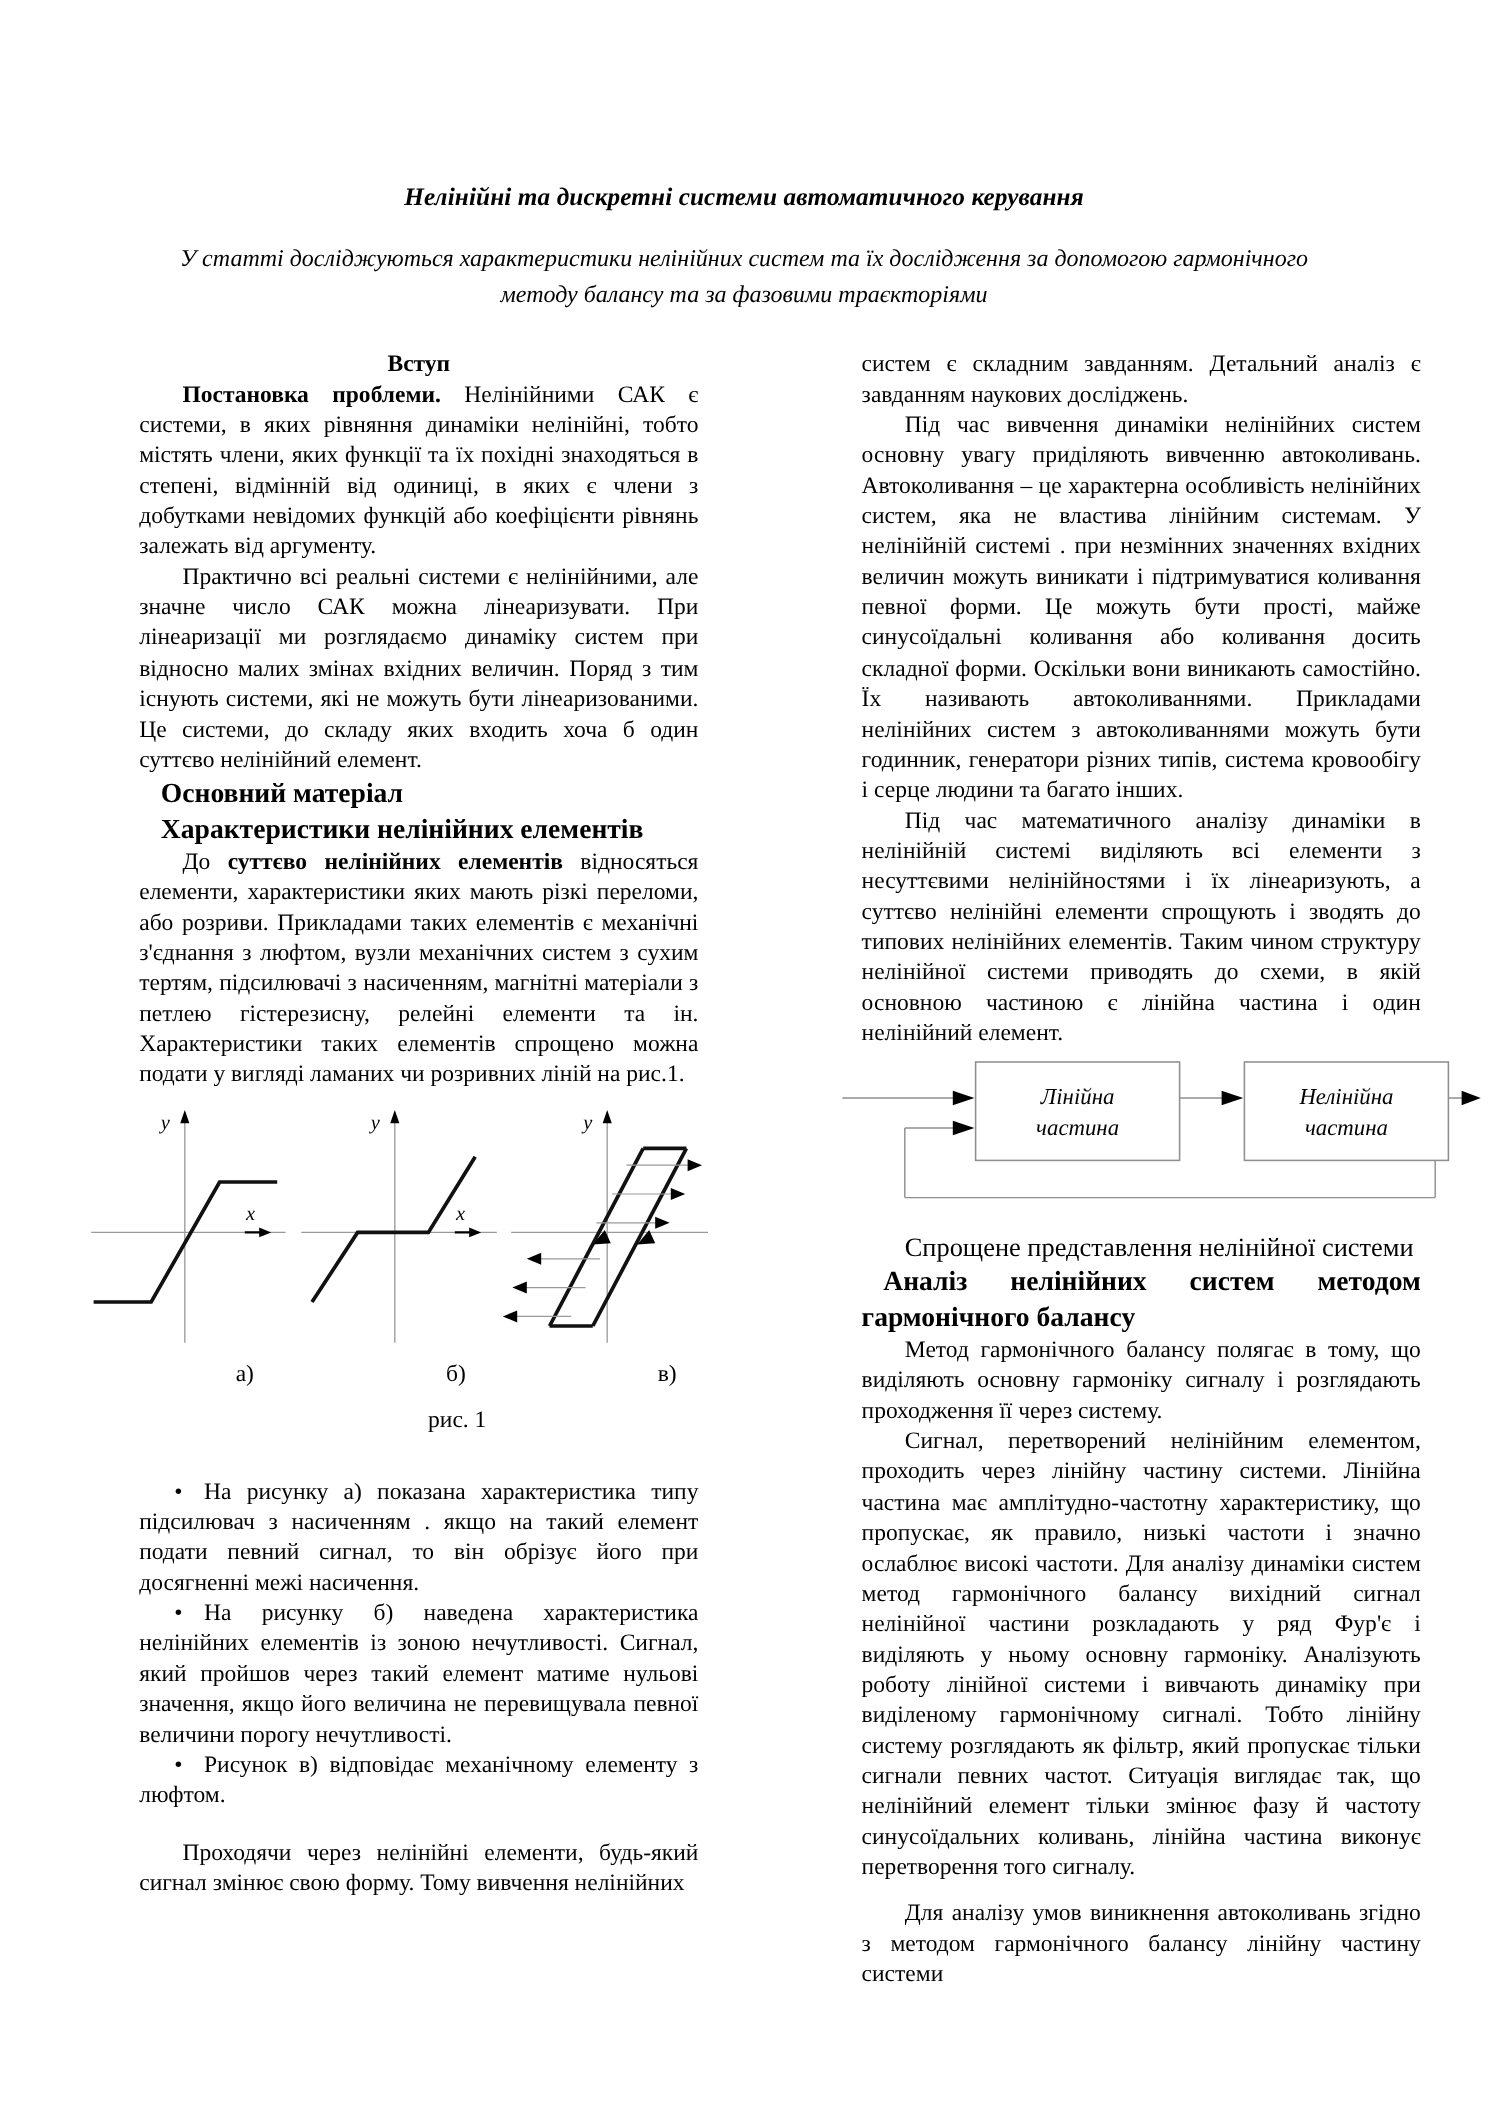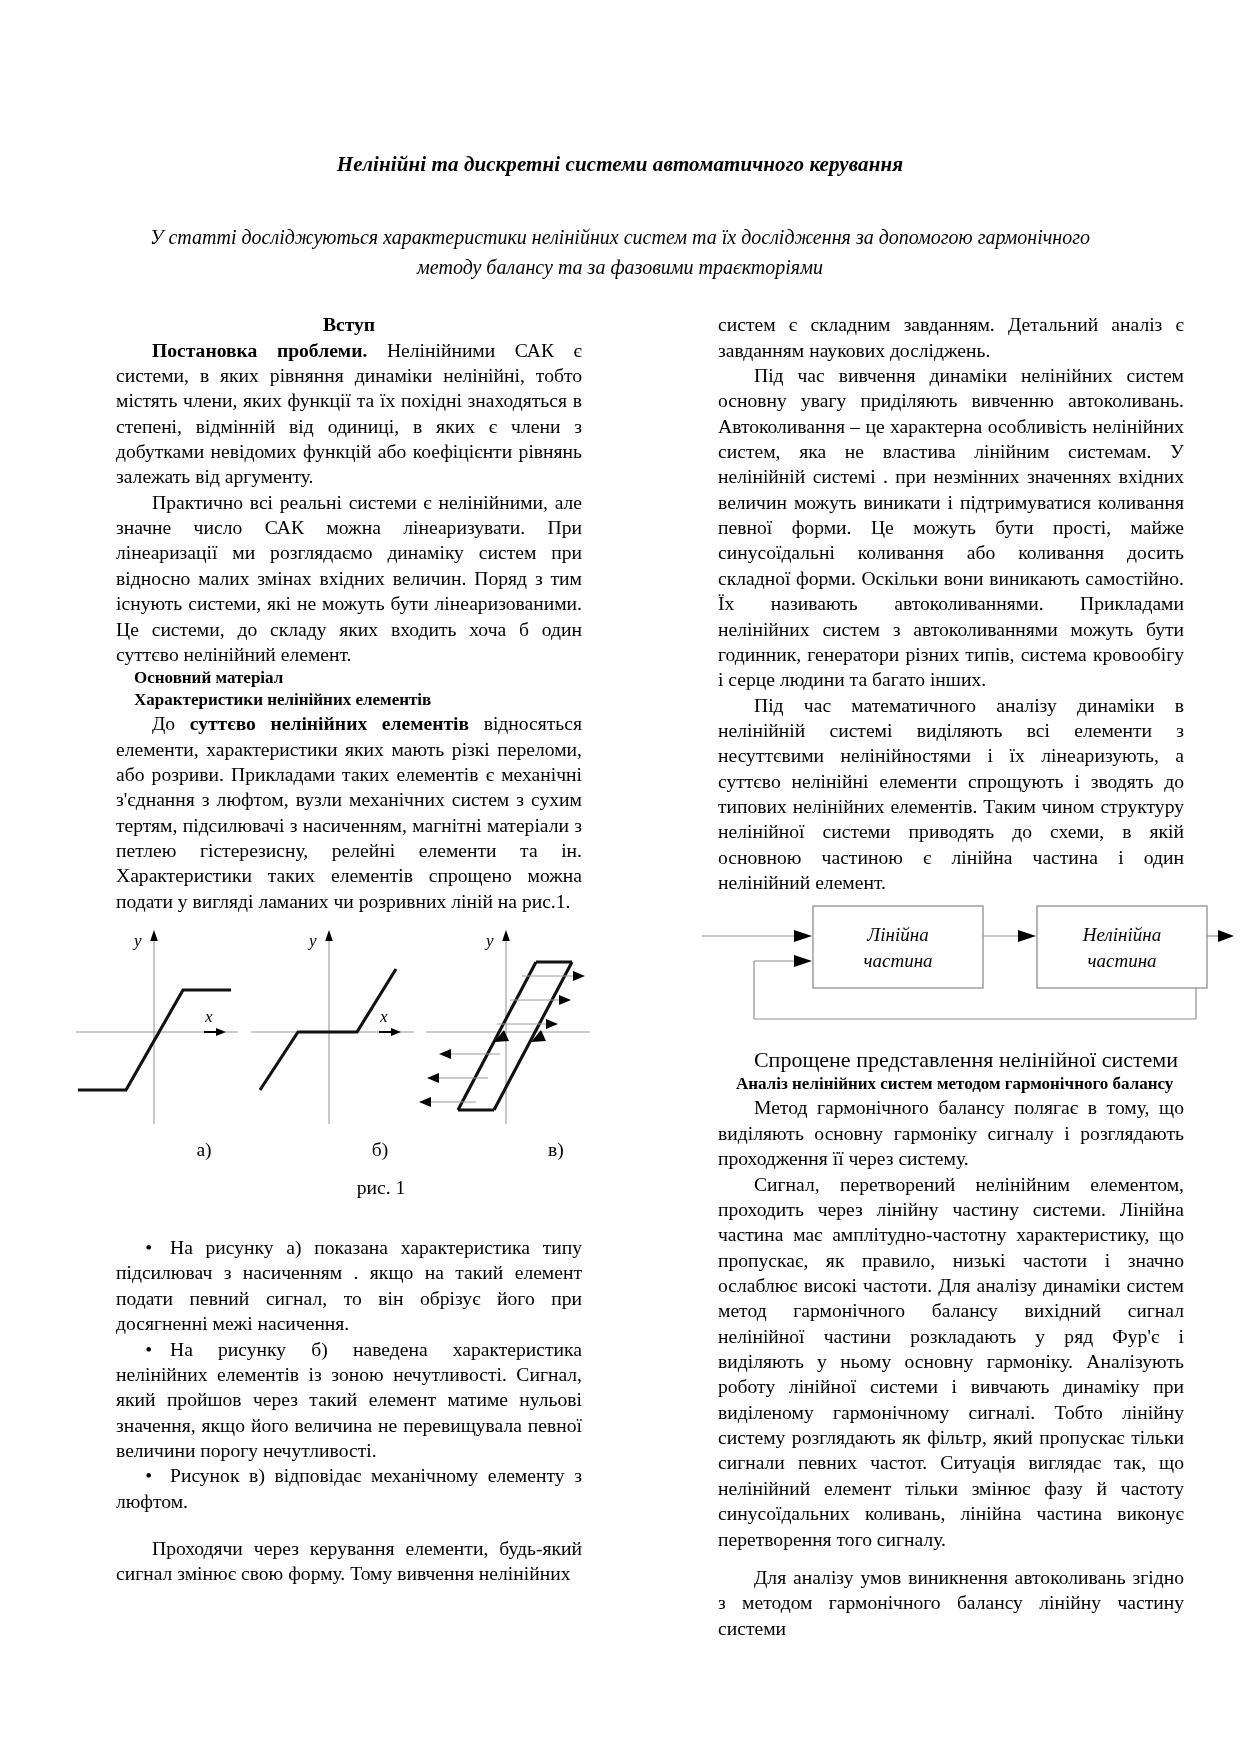--- a/index.html
+++ b/index.html
@@ -38,21 +38,21 @@
     text-align: center;
     margin-top: 152px;
     letter-spacing: 0.1px;
   }
   .doc-abstract {
     font-family: "Liberation Serif", "DejaVu Serif", serif;
     font-style: italic;
     font-size: 20px;
     text-align: center;
     line-height: 1.48;
-    margin-top: 46px;
+    margin-top: 25px;
     padding: 0 44px;
   }
 
   
   .columns {
     display: flex;
     margin-top: 30px;
     width: 1048px;
   }
   .col {
@@ -73,21 +73,21 @@
   p.indent { text-indent: 36px; }
 
   h3.center-head {
     font-size: 19.6px;
     font-weight: bold;
     text-align: center;
     margin: 0;
     line-height: 1.295;
   }
   .sub-head {
-    font-size: 17px;
+    font-size: 23px;
     font-weight: bold;
     text-align: left;
     margin: 0;
     line-height: 1.295;
     text-indent: 18px;
   }
   .run-in { font-weight: bold; }
 
   .bullet-item {
     font-size: 19.6px;
@@ -247,21 +247,21 @@
         <div class="spacer-lg"></div>
 
         <p class="bullet-item"><span class="bullet-mark">•</span><span>На рисунку а) показана характеристика типу підсилювач з насиченням . якщо на такий елемент подати певний сигнал, то він обрізує його при досягненні межі насичення.</span></p>
 
         <p class="bullet-item"><span class="bullet-mark">•</span><span>На рисунку б) наведена характеристика нелінійних елементів із зоною нечутливості. Сигнал, який пройшов через такий елемент матиме нульові значення, якщо його величина не перевищувала певної величини порогу нечутливості.</span></p>
 
         <p class="bullet-item"><span class="bullet-mark">•</span><span>Рисунок в) відповідає механічному елементу з люфтом.</span></p>
 
         <div class="spacer-md"></div>
 
-        <p class="body indent">Проходячи через керування елементи, будь-який сигнал змінює свою форму. Тому вивчення нелінійних</p>
+        <p class="body indent">Проходячи через нелінійні елементи, будь-який сигнал змінює свою форму. Тому вивчення нелінійних</p>
       </div>
 
       <div class="col col-right">
 
         <p class="body">систем є складним завданням. Детальний аналіз є завданням наукових досліджень.</p>
 
         <p class="body indent">Під час вивчення динаміки нелінійних систем основну увагу приділяють вивченню автоколивань. Автоколивання – це характерна особливість нелінійних систем, яка не властива лінійним системам. У нелінійній системі . при незмінних значеннях вхідних величин можуть виникати і підтримуватися коливання певної форми. Це можуть бути прості, майже синусоїдальні коливання або коливання досить складної форми. Оскільки вони виникають самостійно. Їх називають автоколиваннями. Прикладами нелінійних систем з автоколиваннями можуть бути годинник, генератори різних типів, система кровообігу і серце людини та багато інших.</p>
 
         <p class="body indent">Під час математичного аналізу динаміки в нелінійній системі виділяють всі елементи з несуттєвими нелінійностями і їх лінеаризують, а суттєво нелінійні елементи спрощують і зводять до типових нелінійних елементів. Таким чином структуру нелінійної системи приводять до схеми, в якій основною частиною є лінійна частина і один нелінійний елемент.</p>
 

